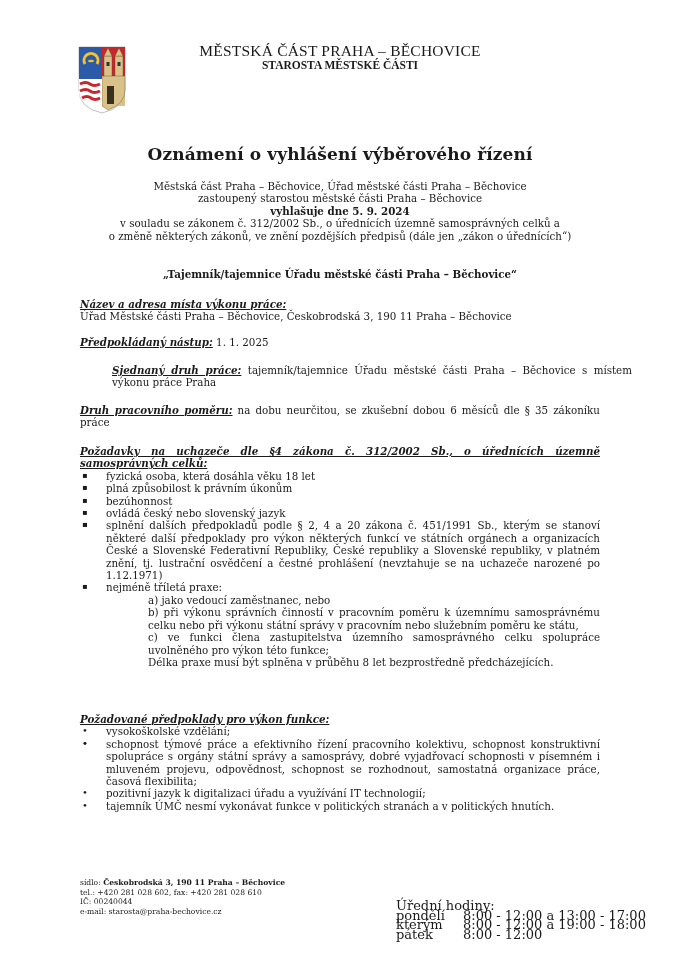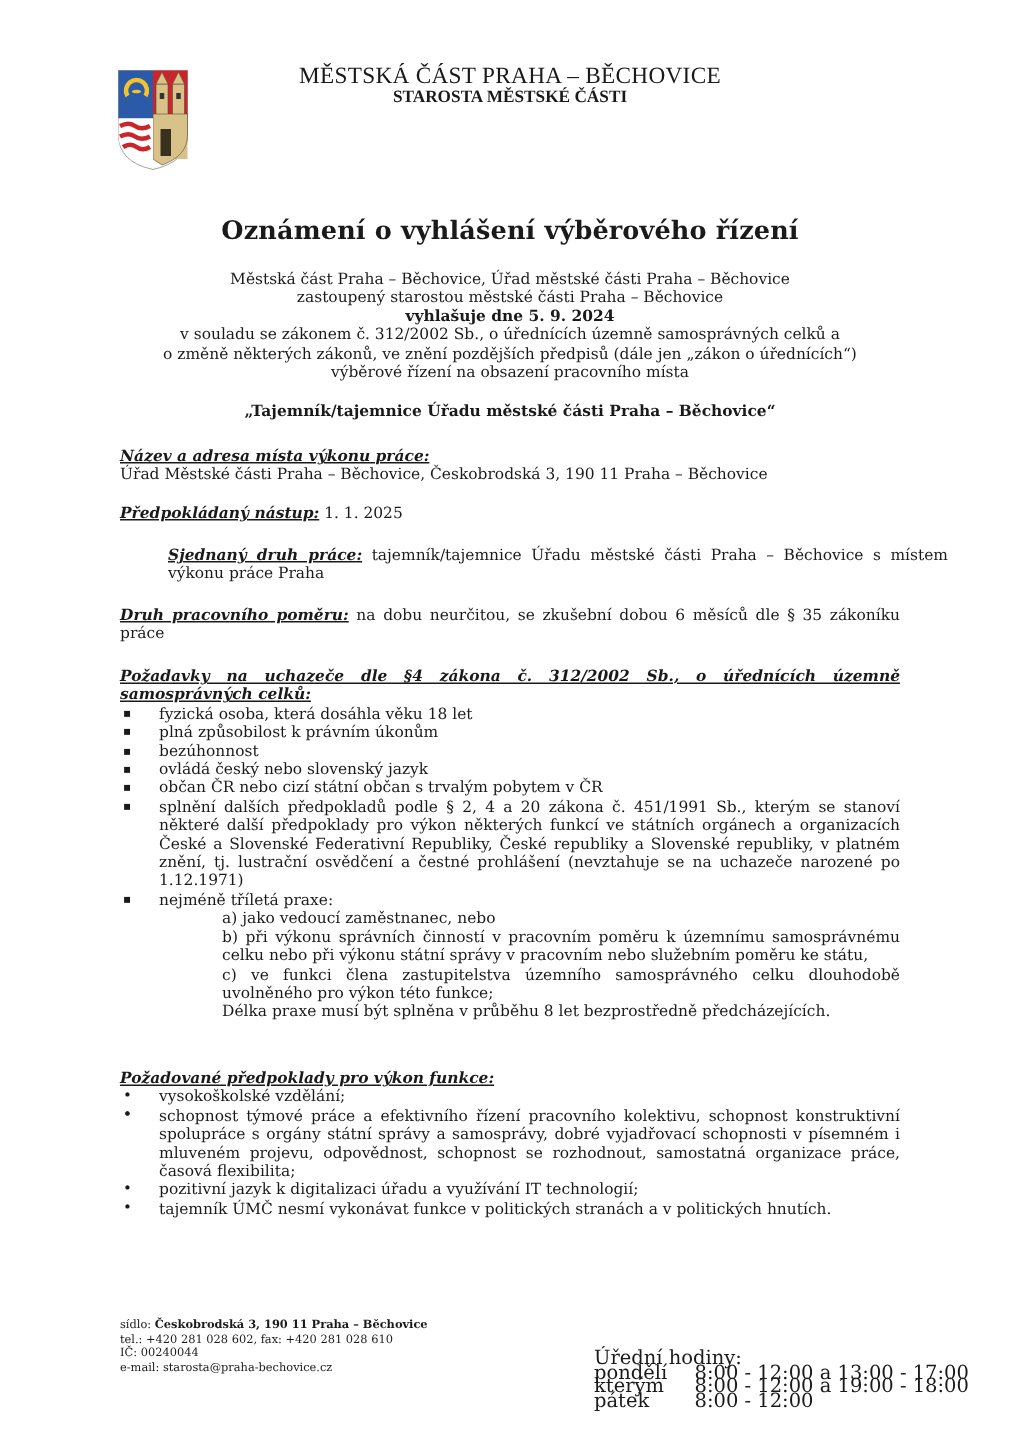--- a/index.html
+++ b/index.html
@@ -68,21 +68,20 @@
   <div class="hdr-sub">STAROSTA MĚSTSKÉ ČÁSTI</div>
 
   <div class="doc-title">Oznámení o vyhlášení výběrového řízení</div>
 
   <div class="center-block">
     <div>Městská část Praha – Běchovice, Úřad městské části Praha – Běchovice</div>
     <div>zastoupený starostou městské části Praha – Běchovice</div>
     <div class="b">vyhlašuje dne 5. 9. 2024</div>
     <div>v souladu se zákonem č. 312/2002 Sb., o úřednících územně samosprávných celků a</div>
     <div>o změně některých zákonů, ve znění pozdějších předpisů (dále jen „zákon o úřednících“)</div>
-    <div>výběrové řízení na obsazení pracovního místa</div>
   </div>
 
   <div class="position-title">„Tajemník/tajemnice Úřadu městské části Praha – Běchovice“</div>
 
   <div class="body-text" style="top:298px;">
     <div class="lbl">Název a adresa místa výkonu práce:</div>
     <div>Úřad Městské části Praha – Běchovice, Českobrodská 3, 190 11 Praha – Běchovice</div>
   </div>
 
   <div class="body-text" style="top:336px;">
@@ -97,27 +96,27 @@
     <span class="lbl">Druh pracovního poměru:</span><span> na dobu neurčitou, se zkušební dobou 6 měsíců dle § 35 zákoníku práce</span>
   </div>
 
   <div class="body-text" style="top:445px;">
     <div class="lbl">Požadavky na uchazeče dle §4 zákona č. 312/2002 Sb., o úřednících územně samosprávných celků:</div>
     <ul class="sq">
       <li><span class="bul">▪</span><span>fyzická osoba, která dosáhla věku 18 let</span></li>
       <li><span class="bul">▪</span><span>plná způsobilost k právním úkonům</span></li>
       <li><span class="bul">▪</span><span>bezúhonnost</span></li>
       <li><span class="bul">▪</span><span>ovládá český nebo slovenský jazyk</span></li>
-      <li><span class="bul">▪</span><span>občan ČR nebo cizí státní občan s trvalým pobytem v ČR</span></li>
+      <li><span class="bul">▪</span></li>
       <li><span class="bul">▪</span><span>splnění dalších předpokladů podle § 2, 4 a 20 zákona č. 451/1991 Sb., kterým se stanoví některé další předpoklady pro výkon některých funkcí ve státních orgánech a organizacích České a Slovenské Federativní Republiky, České republiky a Slovenské republiky, v platném znění, tj. lustrační osvědčení a čestné prohlášení (nevztahuje se na uchazeče narozené po 1.12.1971)</span></li>
       <li><span class="bul">▪</span><span>nejméně tříletá praxe:</span>
         <div class="sub" style="padding-left:14px;">
           <div>a) jako vedoucí zaměstnanec, nebo</div>
           <div>b) při výkonu správních činností v pracovním poměru k územnímu samosprávnému celku nebo při výkonu státní správy v pracovním nebo služebním poměru ke státu,</div>
-          <div>c) ve funkci člena zastupitelstva územního samosprávného celku dlouhodobě uvolněného pro výkon této funkce;</div>
+          <div>c) ve funkci člena zastupitelstva územního samosprávného celku spolupráce uvolněného pro výkon této funkce;</div>
           <div>Délka praxe musí být splněna v průběhu 8 let bezprostředně předcházejících.</div>
         </div>
       </li>
     </ul>
   </div>
 
   <div class="body-text" style="top:713px;">
     <div class="lbl">Požadované předpoklady pro výkon funkce:</div>
     <ul class="sq">
       <li><span class="bul" style="font-size:10px;">•</span><span>vysokoškolské vzdělání;</span></li>

